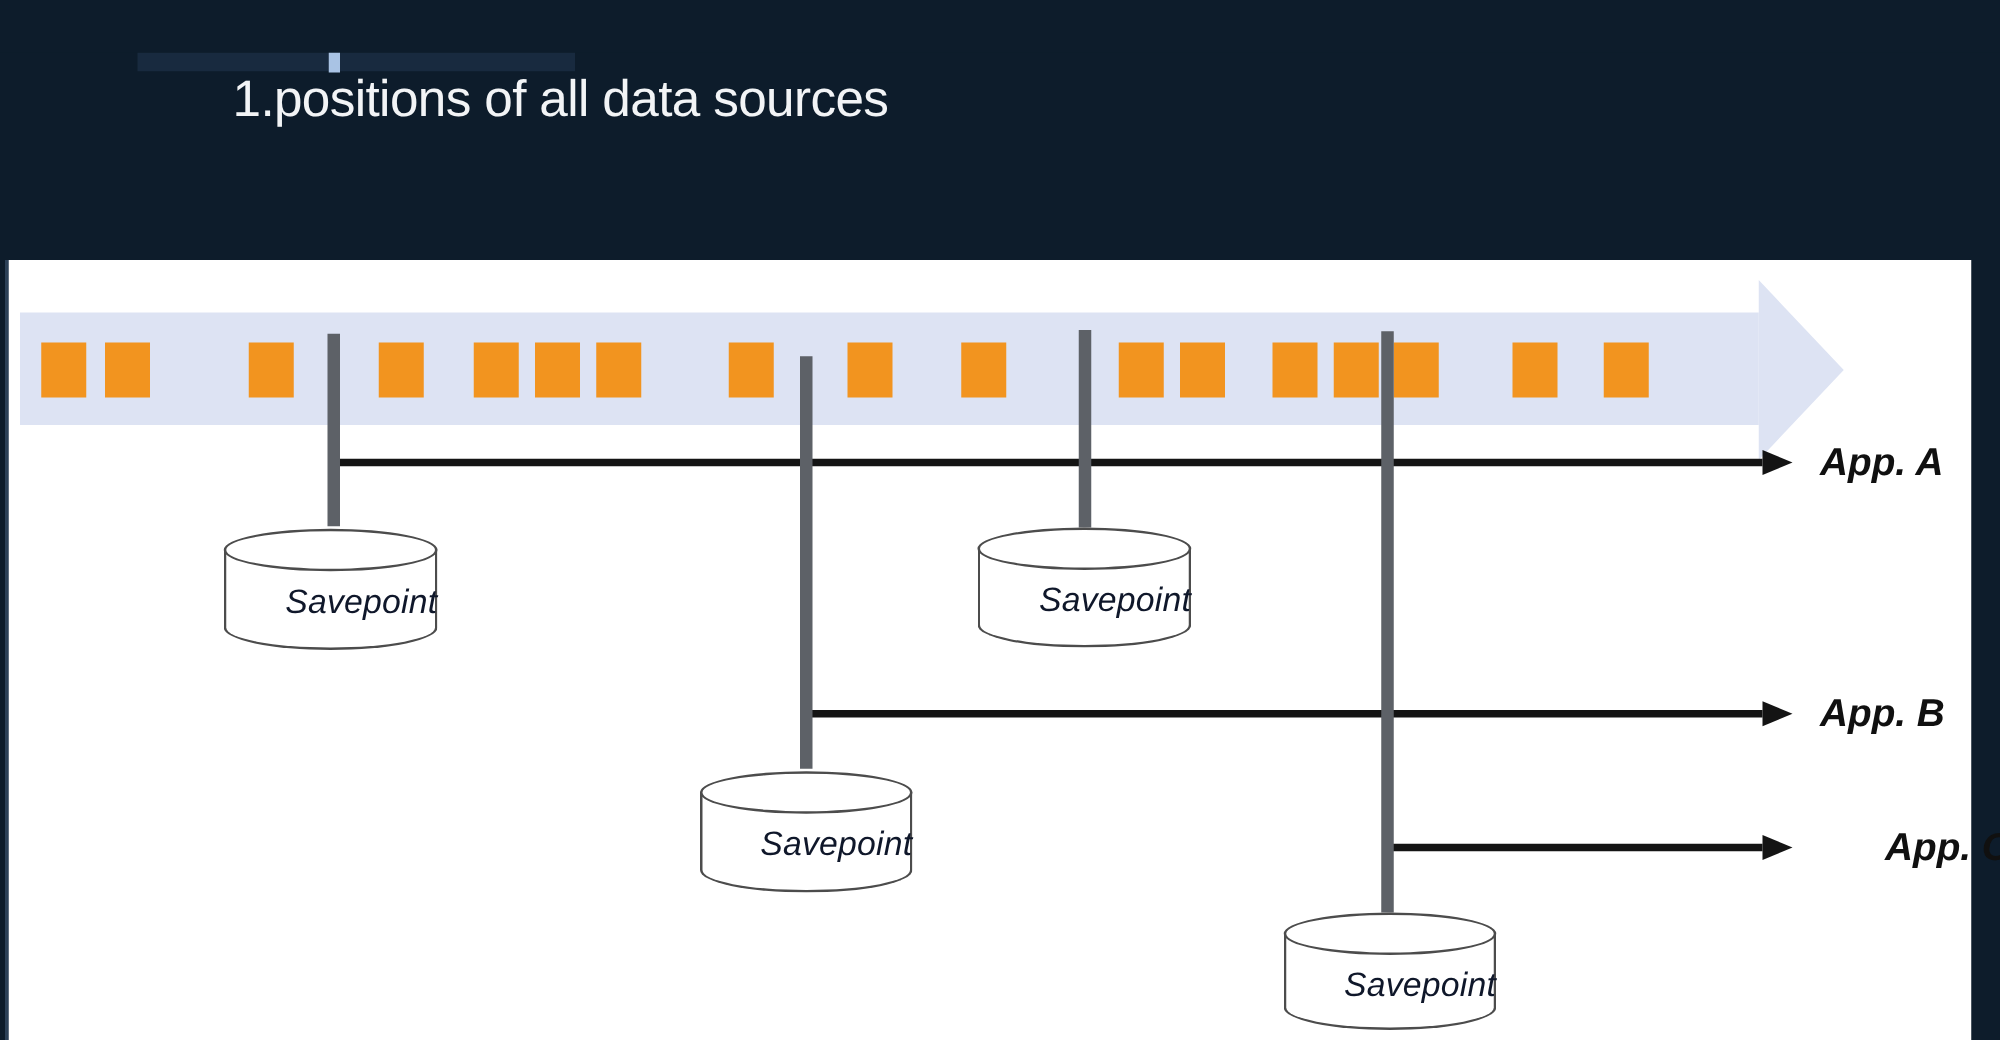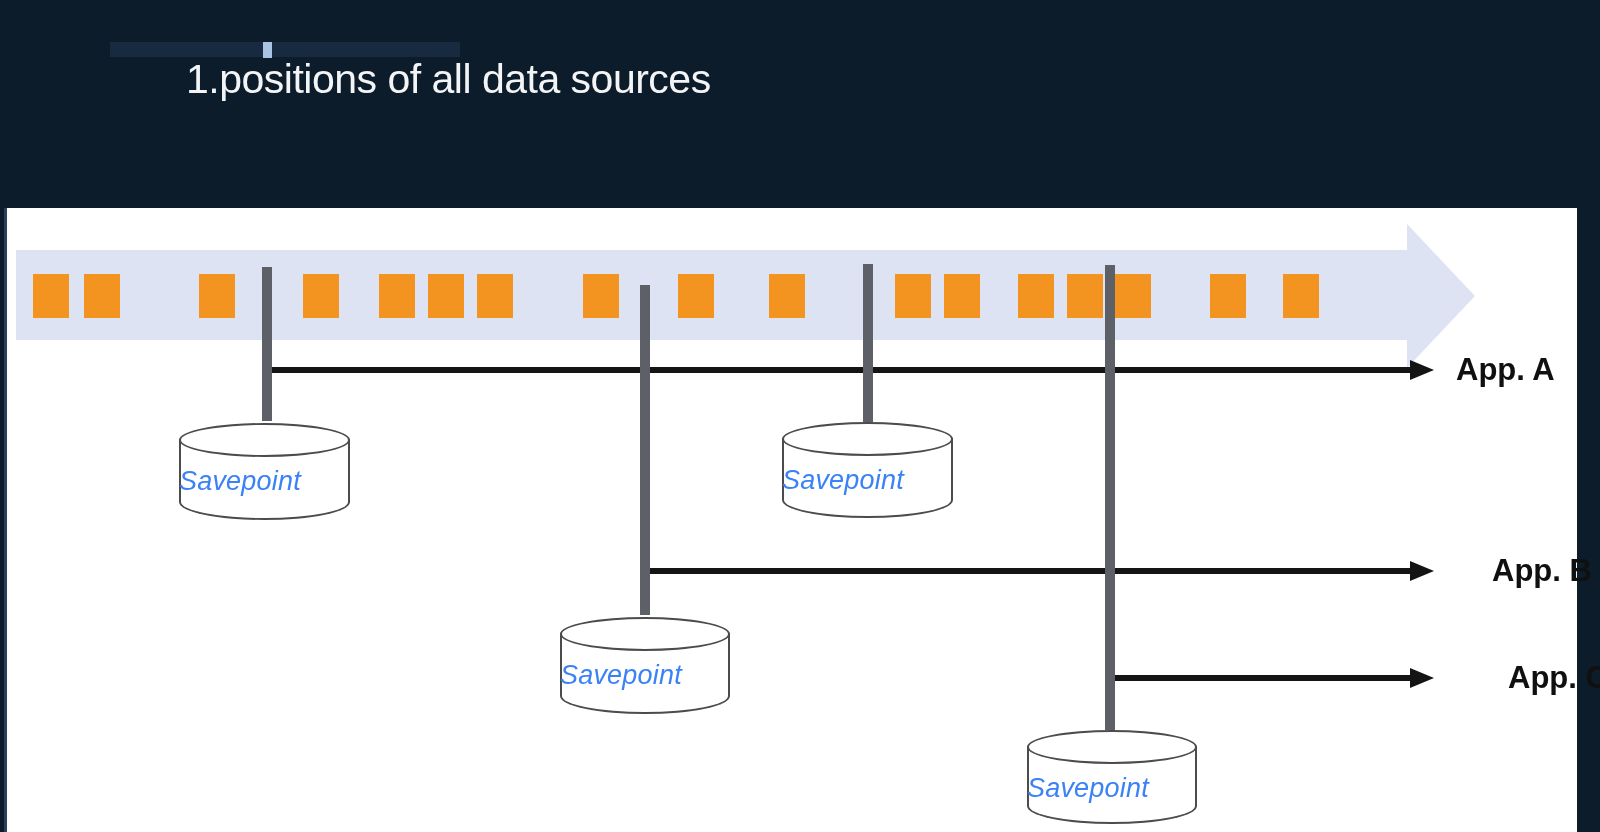--- a/index.html
+++ b/index.html
@@ -26,32 +26,32 @@
                border-top:72px solid transparent; border-bottom:72px solid transparent;
                border-left:68px solid #dde3f3; }
 
   .sq      { position:absolute; background:#f2941f; z-index:2; }
   .barrier { position:absolute; width:10px; background:#5d6167; z-index:4; }
 
   .appline  { position:absolute; height:6px; background:#141414; z-index:3; }
   .apphead  { position:absolute; width:0; height:0; z-index:3;
               border-top:10px solid transparent; border-bottom:10px solid transparent;
               border-left:24px solid #141414; }
-  .applabel { position:absolute; font-weight:600; font-size:31px;
+  .applabel { position:absolute; font-style:italic; font-weight:600; font-size:31px;
               line-height:38px; color:#101010; white-space:nowrap; z-index:3; }
 
   
   .cyl { position:absolute; z-index:5; }
   .cyl-top  { position:absolute; left:0; top:0; width:100%; height:34px; background:#fff;
               border:2px solid #4c4c4c; border-radius:50%; box-sizing:border-box; z-index:7; }
   .cyl-body { position:absolute; left:0; top:16px; right:0; bottom:0; background:#fff;
               border:2px solid #4c4c4c; border-top:none; box-sizing:border-box; z-index:6;
               border-radius:0 0 50% 50% / 0 0 18px 18px; }
-  .cyl-label{ position:absolute; left:0; right:0; top:43px; text-align:left; z-index:8;
-              font-style:italic; font-size:27px; color:#3b82f6; letter-spacing:0.2px; }
+  .cyl-label{ position:absolute; left:0; right:0; top:43px; text-align:right; z-index:8;
+              font-style:italic; font-size:27px; color:#0f172a; letter-spacing:0.2px; }
 </style>
 </head>
 <body>
 
 <div class="stage">
   <div class="frag-rect"></div>
   <div class="frag-cursor"></div>
 
   <div class="header">
     <div>1.positions of all data sources</div>
@@ -77,21 +77,21 @@
         <div class="sq" style="left: 1014px; top: 66px; width: 36px; height: 44px; background: rgb(242, 148, 31);"></div>
         <div class="sq" style="left: 1063px; top: 66px; width: 36px; height: 44px; background: rgb(242, 148, 31);"></div>
         <div class="sq" style="left: 1111px; top: 66px; width: 36px; height: 44px; background: rgb(242, 148, 31);"></div>
         <div class="sq" style="left: 1206px; top: 66px; width: 36px; height: 44px; background: rgb(242, 148, 31);"></div>
         <div class="sq" style="left: 1279px; top: 66px; width: 36px; height: 44px; background: rgb(242, 148, 31);"></div>
         <div class="appline" style="left: 263px; top: 159px; width: 1143px; background: rgb(20, 20, 20);"></div>
         <div class="apphead" style="left: 1406px; top: 152px;"></div>
         <div class="applabel" style="left: 1452px; top: 143px;">App. A</div>
         <div class="appline" style="left: 641px; top: 360px; width: 765px; background: rgb(20, 20, 20);"></div>
         <div class="apphead" style="left: 1406px; top: 353px;"></div>
-        <div class="applabel" style="left: 1488px; top: 344px;">App. B</div>
+        <div class="applabel" style="left: 1452px; top: 344px;">App. B</div>
         <div class="appline" style="left: 1106px; top: 467px; width: 300px; background: rgb(20, 20, 20);"></div>
         <div class="apphead" style="left: 1406px; top: 460px;"></div>
         <div class="applabel" style="left: 1504px; top: 451px;">App. C</div>
         <div class="barrier" style="left: 258px; top: 59px; height: 154px; background: rgb(93, 97, 103);"></div>
         <div class="barrier" style="left: 636px; top: 77px; height: 330px; background: rgb(93, 97, 103);"></div>
         <div class="barrier" style="left: 859px; top: 56px; height: 158px; background: rgb(93, 97, 103);"></div>
         <div class="barrier" style="left: 1101px; top: 57px; height: 465px; background: rgb(93, 97, 103);"></div>
         <div class="cyl" style="left: 175px; top: 215px; width: 171px; height: 97px;">
           <div class="cyl-body"></div>
           <div class="cyl-top"></div>

